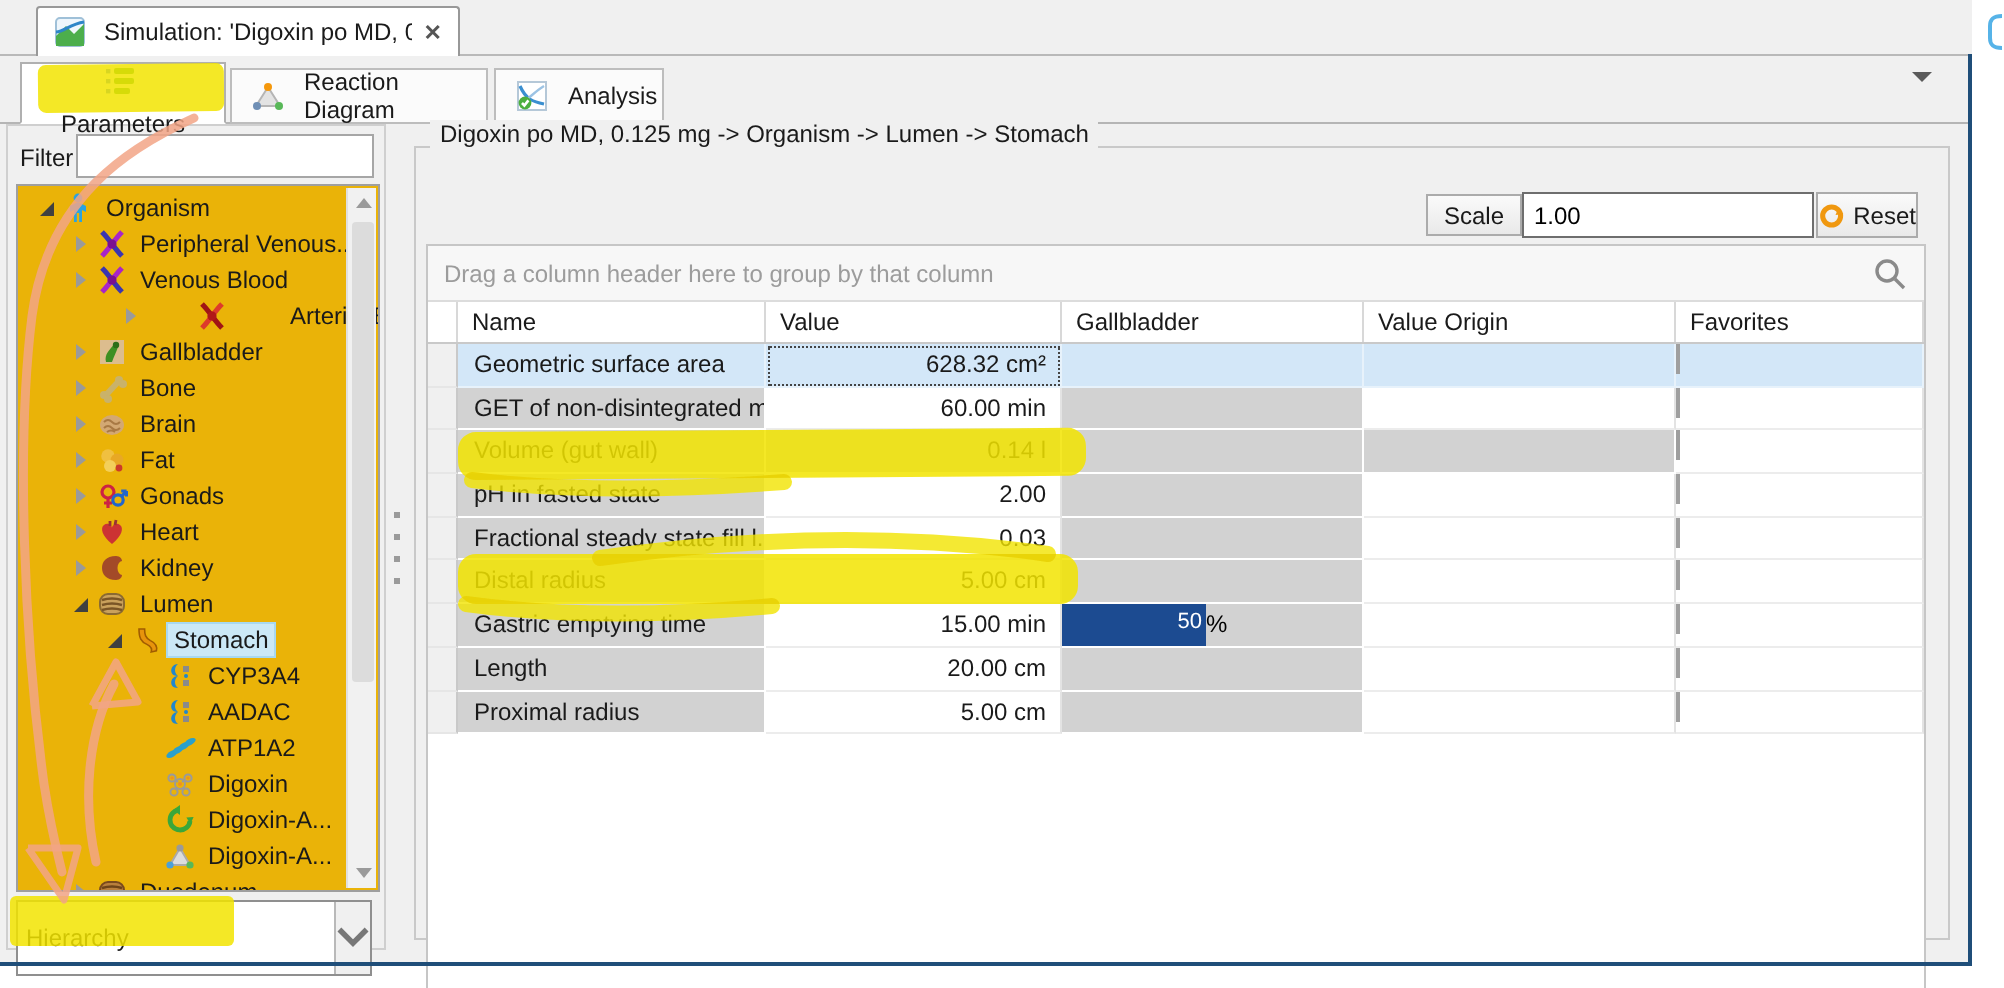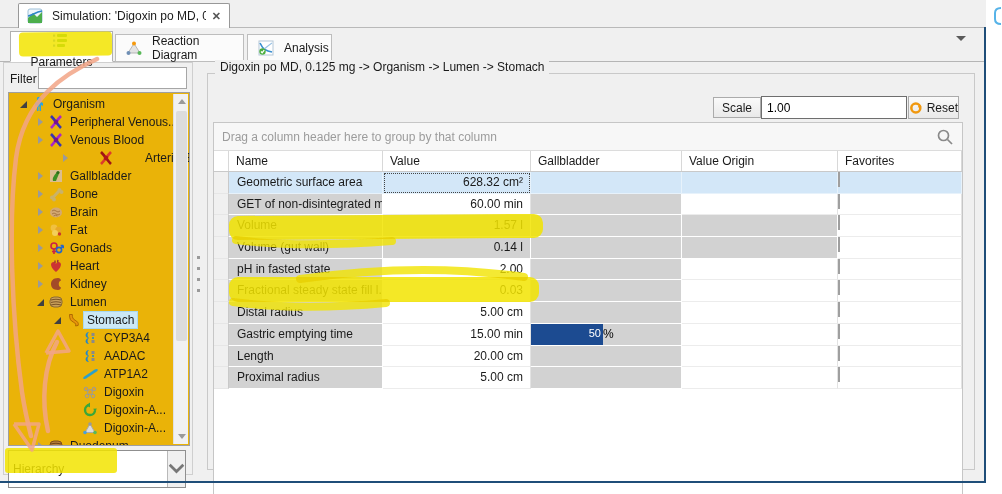--- a/index.html
+++ b/index.html
@@ -455,28 +455,20 @@
         <div class="row">
           <div class="cell ind c0"></div>
           <div class="cell namec c1 gray">GET of non-disintegrated m...</div>
           <div class="cell valc c2 white">60.00 min</div>
           <div class="cell pctc c3 gray"></div>
           <div class="cell c4 white"></div>
           <div class="cell favc c5 white"><span class="cb"></span></div>
         </div>
         <div class="row">
           <div class="cell ind c0"></div>
-          <div class="cell namec c1 gray">Volume</div>
-          <div class="cell valc c2 gray">1.57 l</div>
-          <div class="cell pctc c3 gray"></div>
-          <div class="cell c4 gray"></div>
-          <div class="cell favc c5 white"><span class="cb"></span></div>
-        </div>
-        <div class="row">
-          <div class="cell ind c0"></div>
           <div class="cell namec c1 gray">Volume (gut wall)</div>
           <div class="cell valc c2 gray">0.14 l</div>
           <div class="cell pctc c3 gray"></div>
           <div class="cell c4 gray"></div>
           <div class="cell favc c5 white"><span class="cb"></span></div>
         </div>
         <div class="row">
           <div class="cell ind c0"></div>
           <div class="cell namec c1 gray">pH in fasted state</div>
           <div class="cell valc c2 white">2.00</div>

